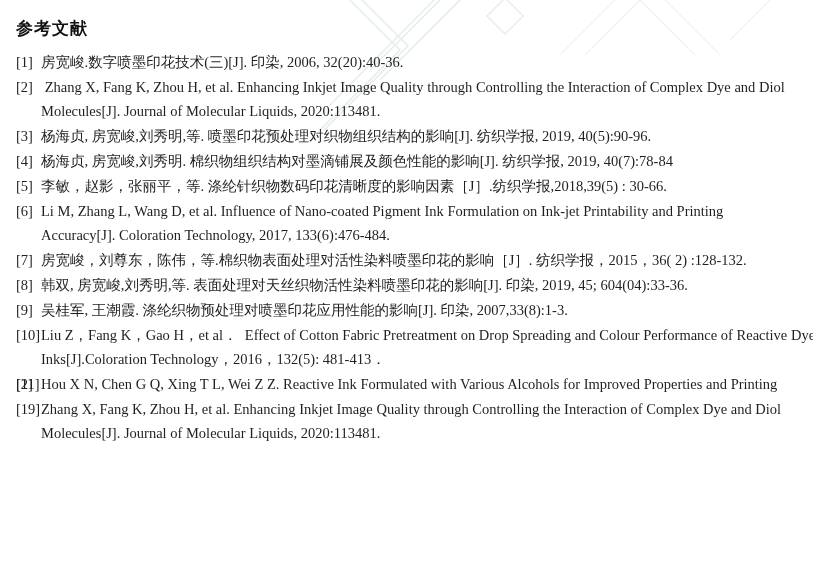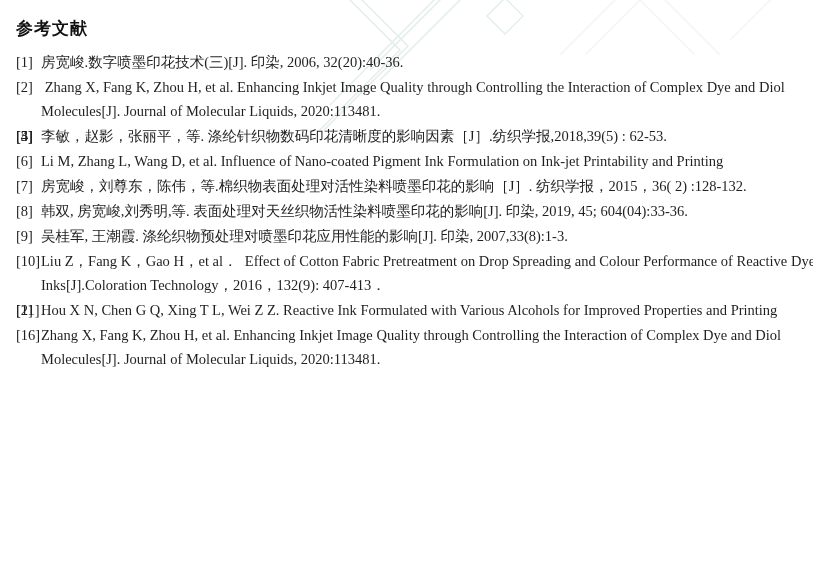--- a/index.html
+++ b/index.html
@@ -78,48 +78,49 @@
   <h1 class="doc-title">参考文献</h1>
   <div class="refs" id="refs">
       <div class="ref">
         <div class="ref-line first"><span class="ref-num">[1]</span><span class="ref-text">房宽峻.数字喷墨印花技术(三)[J]. 印染, 2006, 32(20):40-36.</span></div>
       </div>
       <div class="ref">
         <div class="ref-line first"><span class="ref-num">[2]</span><span class="ref-text"> Zhang X, Fang K, Zhou H, et al. Enhancing Inkjet Image Quality through Controlling the Interaction of Complex Dye and Diol</span></div>
         <div class="ref-line cont">Molecules[J]. Journal of Molecular Liquids, 2020:113481.</div>
       </div>
       <div class="ref">
-        <div class="ref-line first"><span class="ref-num">[3]</span></div>
+        <div class="ref-line first"><span class="ref-num">[3]</span><span class="ref-text">杨海贞, 房宽峻,刘秀明,等. 喷墨印花预处理对织物组织结构的影响[J]. 纺织学报, 2019, 40(5):90-96.</span></div>
       </div>
       <div class="ref">
-        <div class="ref-line first"><span class="ref-num">[4]</span></div>
+        <div class="ref-line first"><span class="ref-num">[4]</span><span class="ref-text">杨海贞, 房宽峻,刘秀明. 棉织物组织结构对墨滴铺展及颜色性能的影响[J]. 纺织学报, 2019, 40(7):78-84</span></div>
       </div>
       <div class="ref">
-        <div class="ref-line first"><span class="ref-num">[5]</span><span class="ref-text">李敏，赵影，张丽平，等. 涤纶针织物数码印花清晰度的影响因素［J］.纺织学报,2018,39(5) : 62-53.</span></div>
+        <div class="ref-line first"><span class="ref-num">[5]</span><span class="ref-text">李敏，赵影，张丽平，等. 涤纶针织物数码印花清晰度的影响因素［J］.纺织学报,2018,39(5) : 30-66.</span></div>
       </div>
       <div class="ref">
         <div class="ref-line first"><span class="ref-num">[6]</span><span class="ref-text">Li M, Zhang L, Wang D, et al. Influence of Nano-coated Pigment Ink Formulation on Ink-jet Printability and Printing</span></div>
+        <div class="ref-line cont">Accuracy[J]. Coloration Technology, 2017, 133(6):476-484.</div>
       </div>
       <div class="ref">
         <div class="ref-line first"><span class="ref-num">[7]</span><span class="ref-text">房宽峻，刘尊东，陈伟，等.棉织物表面处理对活性染料喷墨印花的影响［J］. 纺织学报，2015，36( 2) :128-132.</span></div>
       </div>
       <div class="ref">
         <div class="ref-line first"><span class="ref-num">[8]</span><span class="ref-text">韩双, 房宽峻,刘秀明,等. 表面处理对天丝织物活性染料喷墨印花的影响[J]. 印染, 2019, 45; 604(04):33-36.</span></div>
       </div>
       <div class="ref">
         <div class="ref-line first"><span class="ref-num">[9]</span><span class="ref-text">吴桂军, 王潮霞. 涤纶织物预处理对喷墨印花应用性能的影响[J]. 印染, 2007,33(8):1-3.</span></div>
       </div>
       <div class="ref">
         <div class="ref-line first"><span class="ref-num">[10]</span><span class="ref-text">Liu Z，Fang K，Gao H，et al．  Effect of Cotton Fabric Pretreatment on Drop Spreading and Colour Performance of Reactive Dye</span></div>
-        <div class="ref-line cont">Inks[J].Coloration Technology，2016，132(9): 407-413．</div>
+        <div class="ref-line cont">Inks[J].Coloration Technology，2016，132(5): 481-413．</div>
       </div>
       <div class="ref">
         <div class="ref-line first"><span class="ref-num">[11]</span></div>
       </div>
       <div class="ref">
         <div class="ref-line first"><span class="ref-num">[2]</span><span class="ref-text">Hou X N, Chen G Q, Xing T L, Wei Z Z. Reactive Ink Formulated with Various Alcohols for Improved Properties and Printing</span></div>
       </div>
       <div class="ref">
-        <div class="ref-line first"><span class="ref-num">[16]</span><span class="ref-text">Zhang X, Fang K, Zhou H, et al. Enhancing Inkjet Image Quality through Controlling the Interaction of Complex Dye and Diol</span></div>
+        <div class="ref-line first"><span class="ref-num">[19]</span><span class="ref-text">Zhang X, Fang K, Zhou H, et al. Enhancing Inkjet Image Quality through Controlling the Interaction of Complex Dye and Diol</span></div>
         <div class="ref-line cont">Molecules[J]. Journal of Molecular Liquids, 2020:113481.</div>
       </div>
     </div>
 </div>
 
 </body></html>

